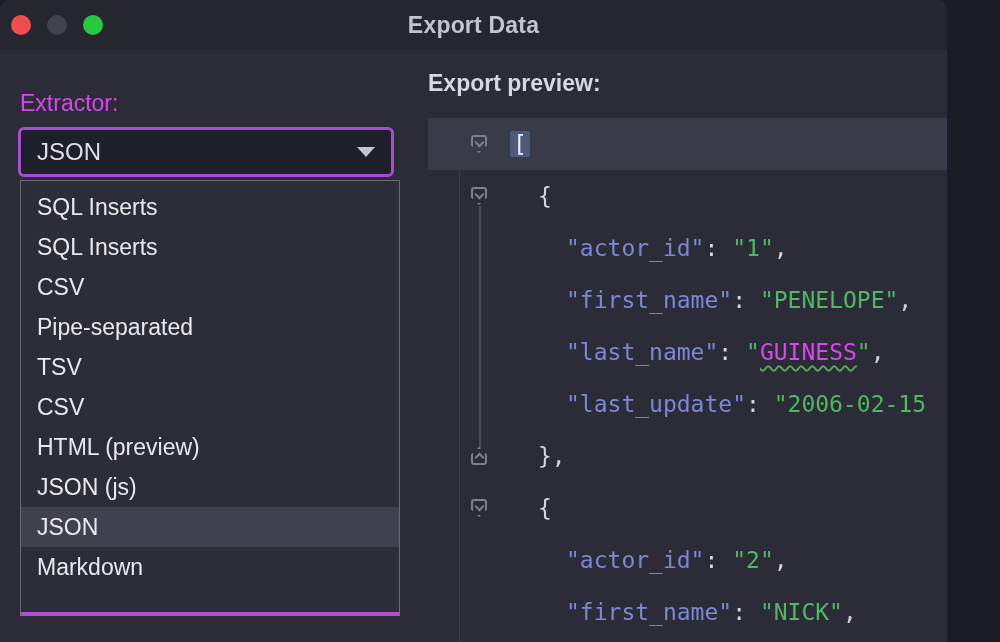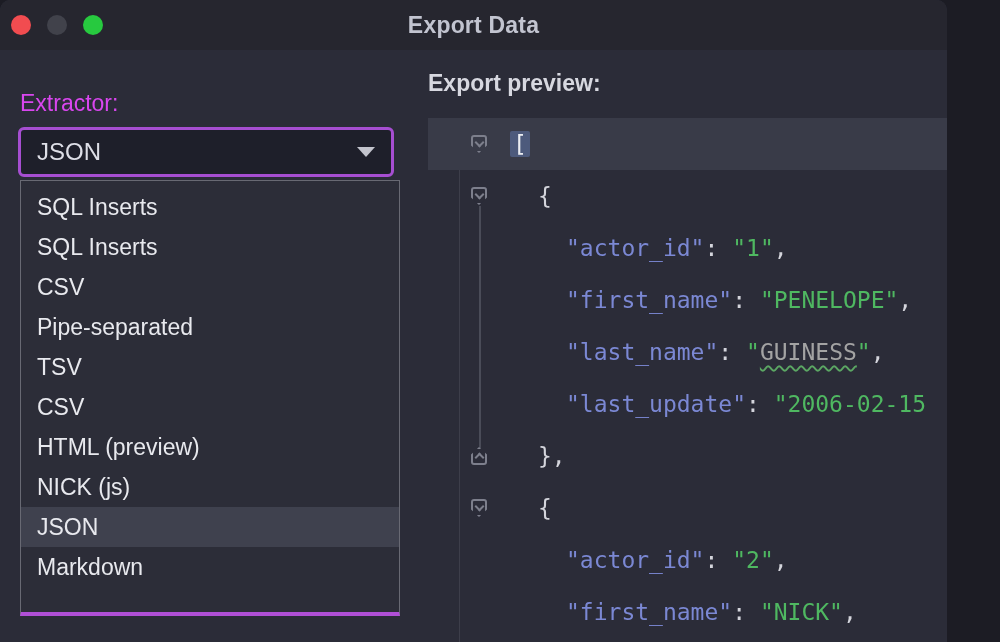--- a/index.html
+++ b/index.html
@@ -42,21 +42,21 @@
           background:#2b2c38; clip-path:polygon(0 0,100% 0,100% 58%,50% 100%,0 58%); cursor:pointer; }
   .fold::after { content:''; position:absolute; left:3px; top:2px; width:5px; height:5px;
                  border-right:2px solid #7d7f8c; border-bottom:2px solid #7d7f8c; transform:rotate(45deg); }
   .fold.close { transform:scaleY(-1); }
   .code-line.current .fold { background:#393b48; }
 
   .code { font-family:"DejaVu Sans Mono","Liberation Mono",monospace; font-size:23px; white-space:pre; color:#d4d5dc; }
   .tok-pun { color:#d4d5dc; }
   .tok-key { color:#7b88d4; }
   .tok-str { color:#4fb861; }
-  .tok-strwarn { color:#a3a3a3; text-decoration:underline; text-decoration-style:wavy; text-decoration-color:#5ba763;
+  .tok-strwarn { color:#d946ef; text-decoration:underline; text-decoration-style:wavy; text-decoration-color:#5ba763;
                  text-decoration-thickness:2px; text-underline-offset:5px; }
   .tok-sel { background:#4d5a7c; color:#eceef3; padding:0 3px; border-radius:2px; }
 </style>
 </head>
 <body>
 
 <div class="window">
 
   <div class="titlebar">
     <div class="lights">
@@ -132,18 +132,18 @@
   </div>
 
   <div class="dropdown">
       <div class="dd-item">SQL Inserts</div>
       <div class="dd-item">SQL Inserts</div>
       <div class="dd-item">CSV</div>
       <div class="dd-item">Pipe-separated</div>
       <div class="dd-item">TSV</div>
       <div class="dd-item">CSV</div>
       <div class="dd-item">HTML (preview)</div>
-      <div class="dd-item">NICK (js)</div>
+      <div class="dd-item">JSON (js)</div>
       <div class="dd-item selected">JSON</div>
       <div class="dd-item">Markdown</div>
     </div>
 
 </div>
 
 </body></html>

